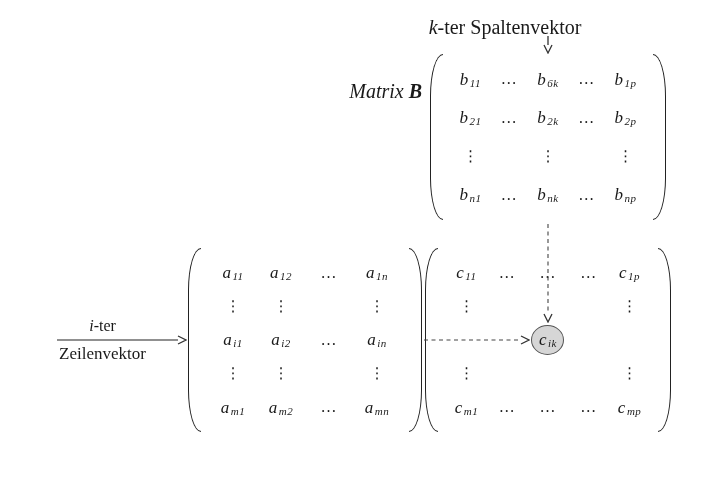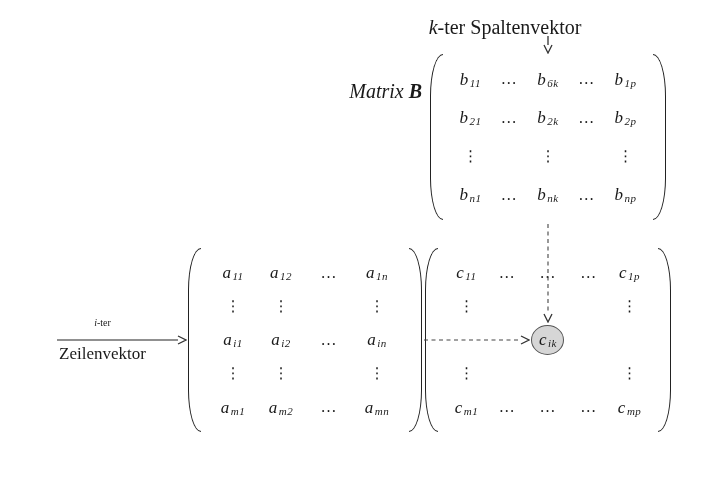--- a/index.html
+++ b/index.html
@@ -107,21 +107,21 @@
         </span>
         <span class="cell hdots">…</span>
         <span class="cell">
           <i>b</i>
           <sub>np</sub>
         </span>
       </div>
     <span class="paren r"></span>
   </div>
 
-  <div class="lbl center" style="left:45px; top:317px; width:115px; font-size:10px;">
+  <div class="lbl center" style="left:45px; top:317px; width:115px; font-size:16px;">
     <i>i</i><span>-ter</span>
   </div>
   <div class="lbl center" style="left:45px; top:344px; width:115px; font-size:17px;">Zeilenvektor</div>
 
   <div class="matrix" style="left:188px; top:248px; width:234px; height:184px;">
     <span class="paren l"></span>
     <div class="mgrid pad-ac" style="grid-template-columns: repeat(4, 1fr); grid-template-rows: repeat(5, 1fr);">
         <span class="cell">
           <i>a</i>
           <sub>11</sub>

